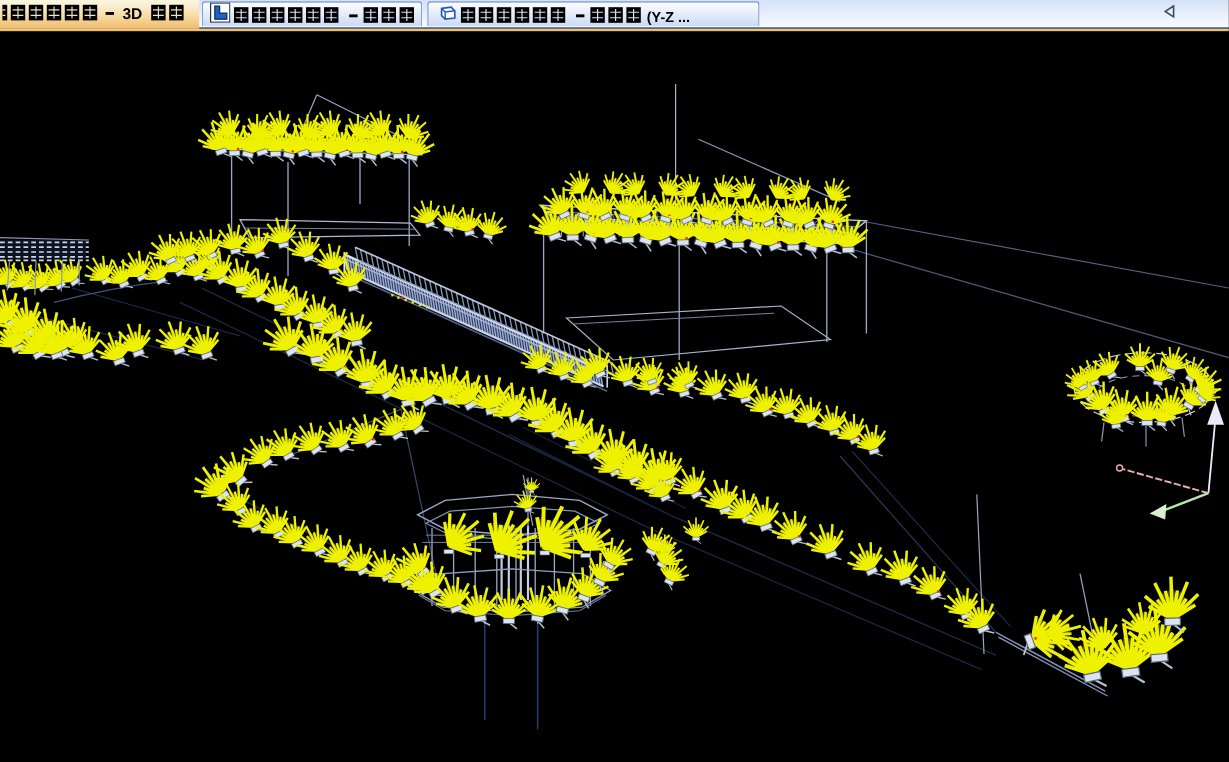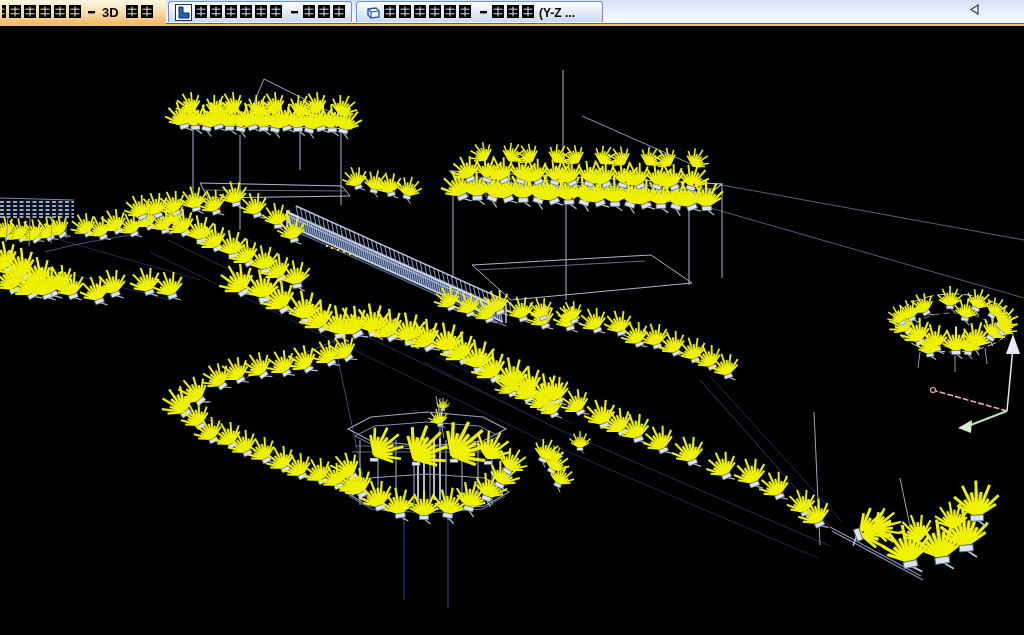--- a/index.html
+++ b/index.html
@@ -1,17 +1,17 @@
 <!DOCTYPE html>
 <html><head><meta charset="utf-8"><style>
 html,body{margin:0;padding:0;width:1024px;height:635px;background:#000;overflow:hidden;font-family:"Liberation Sans",sans-serif}
 #cv{position:absolute;top:0;left:0}
 #bar{position:absolute;top:0;left:0;width:1024px;height:23px;background:linear-gradient(#D5E1F7,#EFF4FE 70%,#F7FAFF);border-bottom:1px solid #46639E}
 #strip{position:absolute;top:24px;left:0;width:1024px;height:2px;background:linear-gradient(#F4CE82,#E8B45E)}
-.tab{position:absolute;top:1px;height:21px;border:1px solid #6E8FC9;border-bottom:none;border-radius:3px 3px 0 0;background:linear-gradient(#FDFEFF,#C9DAF5);display:flex;align-items:center;box-sizing:border-box}
+.tab{position:absolute;top:1px;height:21px;border:1px solid #6E8FC9;border-bottom:none;border-radius:3px 3px 0 0;background:linear-gradient(#FDFEFF,#C9DAF5);display:flex;box-sizing:border-box}
 #t1{left:0;top:0;height:24px;width:166px;border:none;border-radius:0;background:linear-gradient(#FBF5DE 8%,#F6DCA4 55%,#F1BA6B)}
 #t1 svg{margin-left:2px}
 #arrow{position:absolute;top:4px;left:969px}
 </style></head><body>
 <svg id="cv" width="1024" height="635" viewBox="0 0 1024 635">
     <rect width="1024" height="635" fill="#000"></rect>
     <defs>
       <g id="P">
         <polygon points="0,0 -8.5,-4.9 -9.8,-8.8 -5.3,-7.3 -6.0,-13.5 -2.2,-10.4 0.0,-15.6 2.2,-10.4 6.0,-13.5 5.3,-7.3 9.8,-8.8 8.5,-4.9" fill="#DCE000" opacity="0.34"></polygon>
         <path d="M0 0L-10.4 -6.0M0 0L-11.9 -10.7M0 0L-6.5 -8.9M0 0L-7.3 -16.4M0 0L-2.7 -12.7M0 0L0.0 -19.0M0 0L2.7 -12.7M0 0L7.3 -16.4M0 0L6.5 -8.9M0 0L11.9 -10.7M0 0L10.4 -6.0M1 -1L-3.6 -7.6M1 -1L-0.3 -9.9M1 -1L3.5 -8.6M1 -1L5.5 -6.4" stroke="#EEF200" stroke-width="1.55" fill="none"></path>
@@ -504,21 +504,21 @@
           <line x1="6.0" y1="1.5" x2="6.0" y2="11.5" stroke="#D8E2F4" stroke-width="1"></line>
         </g>
         <g transform="translate(138 4)">
           <rect x="0" y="0" width="12" height="13" fill="#000"></rect>
           <line x1="1.5" y1="4.2" x2="10.5" y2="4.2" stroke="#D8E2F4" stroke-width="1"></line>
           <line x1="1.5" y1="8.8" x2="10.5" y2="8.8" stroke="#D8E2F4" stroke-width="1"></line>
           <line x1="6.0" y1="1.5" x2="6.0" y2="11.5" stroke="#D8E2F4" stroke-width="1"></line>
         </g>
       </svg>
     </div>
-<div class="tab" id="t3" style="left:356px;width:247px">
+<div class="tab" id="t3" style="left:356px;width:277px">
       <svg width="18" height="17" style="margin:0 3px 0 6px">
         <path d="M5 5L13 4L16 7L16 13L8 14L5 11Z" fill="#fff" stroke="#2858B8" stroke-width="1.4"></path>
         <path d="M5 5L8 8L16 7M8 8L8 14" fill="none" stroke="#2858B8" stroke-width="1.2"></path>
       </svg>
       <svg width="218" height="23">
         <g transform="translate(0 4)">
           <rect x="0" y="0" width="12" height="13" fill="#000"></rect>
           <line x1="1.5" y1="4.2" x2="10.5" y2="4.2" stroke="#D8E2F4" stroke-width="1"></line>
           <line x1="1.5" y1="8.8" x2="10.5" y2="8.8" stroke="#D8E2F4" stroke-width="1"></line>
           <line x1="6.0" y1="1.5" x2="6.0" y2="11.5" stroke="#D8E2F4" stroke-width="1"></line>

